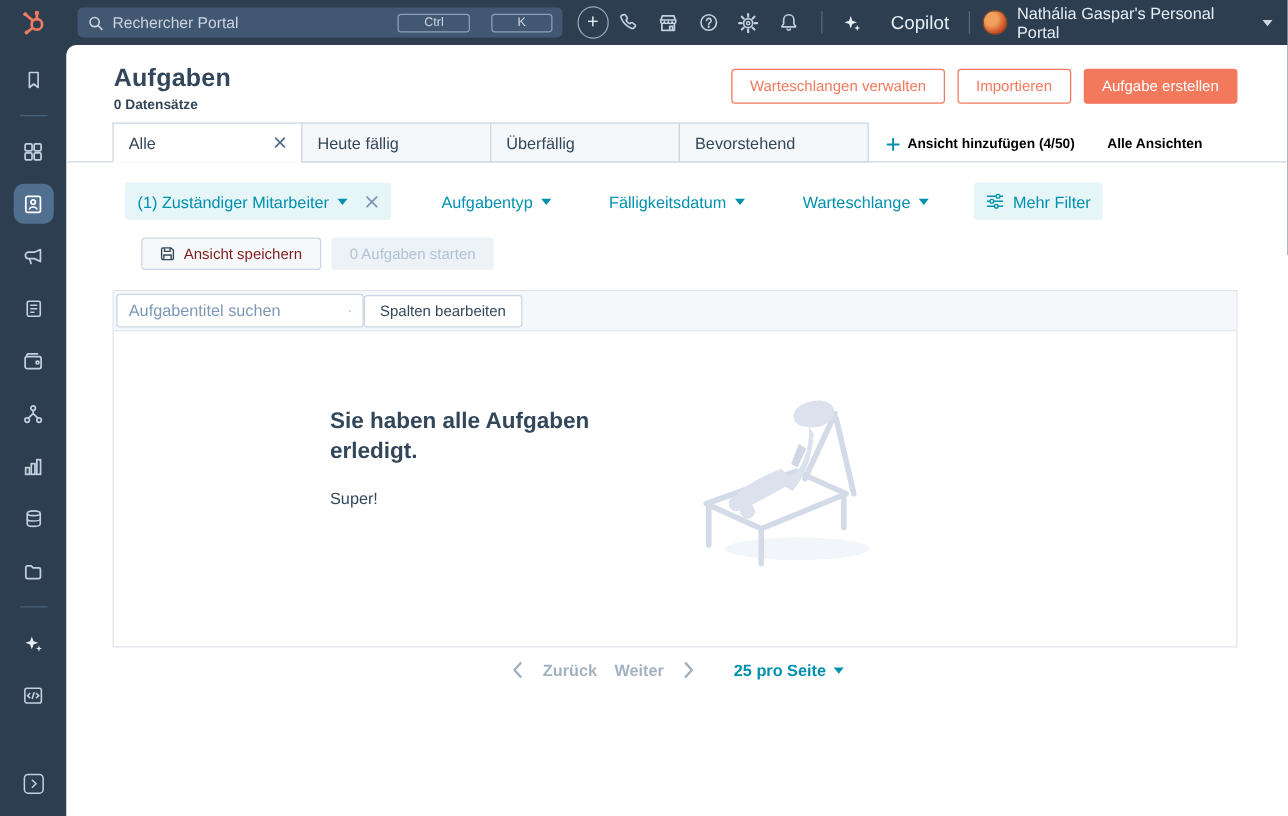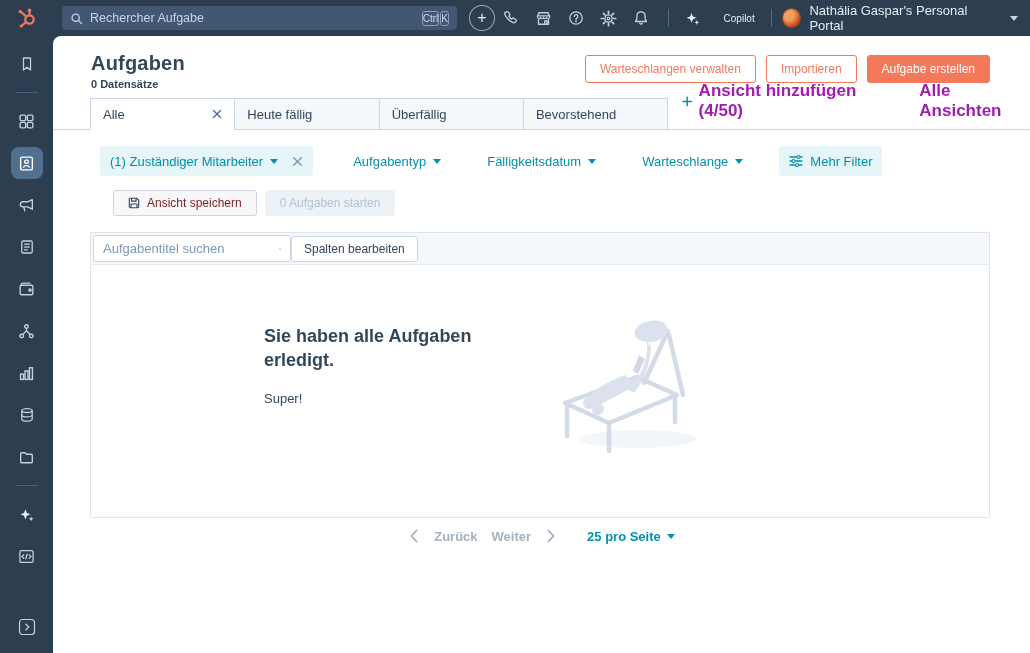--- a/index.html
+++ b/index.html
@@ -7,27 +7,27 @@
   body { font-family:"Liberation Sans", sans-serif; background:#2d3e50; position:relative; }
 
   
   .topnav { position:absolute; top:0; left:0; width:1030px; height:36px; background:#2d3e50;
             display:flex; align-items:center; }
   .logo-box { width:53px; display:flex; justify-content:center; align-items:center; flex:0 0 53px; }
   .nav-search { margin-left:9px; width:400px; height:24px; background:#425872; border-radius:4px;
                 display:flex; align-items:center; padding:0 8px; cursor:text; }
   .nav-search .ph { color:#c9d4df; font-size:12.5px; margin-left:7px; flex:1; }
   .kbd { border:1px solid #8aa0b8; color:#cfd9e3; font-size:10px; border-radius:3px;
-         padding:1px 0; margin-left:1px; line-height:11px; }
+         padding:1px 20px; margin-left:17px; line-height:11px; }
   .plus-btn { width:26px; height:26px; border:1px solid #96a9bd; border-radius:50%; color:#e5edf5;
               font-size:16px; line-height:23px; text-align:center; margin-left:12px; cursor:pointer; }
   .nav-spacer { flex:1; }
   .nav-ic { width:33px; height:36px; display:flex; align-items:center; justify-content:center; cursor:pointer; }
   .nav-divider { width:1px; height:18px; background:#55697f; margin:0 10px; }
-  .copilot { display:flex; align-items:center; gap:24px; color:#e5edf5; font-size:10px; cursor:pointer; padding:0 6px; }
+  .copilot { display:flex; align-items:center; gap:24px; color:#e5edf5; font-size:15px; cursor:pointer; padding:0 6px; }
   .account { display:flex; align-items:center; gap:8px; color:#e5edf5; font-size:13px; cursor:pointer;
              padding-right:12px; }
   .avatar { width:20px; height:20px; border-radius:50%;
             background:radial-gradient(circle at 35% 35%, #f0a05a 0 30%, #c8401f 75%); border:1px solid #7c4a2a; }
   .caret-dn { width:0; height:0; border-left:4px solid transparent; border-right:4px solid transparent;
               border-top:5px solid #cbd6e2; }
 
   
   .sidebar { position:absolute; top:36px; left:0; width:53px; height:617px; background:#2d3e50;
              display:flex; flex-direction:column; align-items:center; padding-top:12px; }
@@ -52,21 +52,21 @@
 
   .tabs-row { display:flex; align-items:flex-end; margin-top:4px; padding-left:37px;
               border-bottom:1px solid #cbd6e2; height:36px; }
   .tab { width:152px; height:32px; background:#f5f8fa; border:1px solid #cbd6e2; margin-bottom:-1px;
          margin-left:-1px; display:flex; align-items:center; justify-content:space-between;
          padding:0 12px; font-size:13px; color:#33475b; cursor:pointer; }
   .tab:first-child { margin-left:0; }
   .tab.active { background:#ffffff; border-bottom:1px solid #ffffff; }
   .tab .x { display:flex; align-items:center; cursor:pointer; }
   .view-links { display:flex; align-items:center; gap:26px; margin-left:14px; margin-bottom:8px; }
-  .tlink { display:flex; align-items:center; gap:6px; color:#a21caf; font-size:17px; font-weight:bold; cursor:pointer; }
+  .tlink { display:flex; align-items:center; gap:6px; color:#000000; font-size:11px; font-weight:bold; cursor:pointer; }
 
   .filters-row { display:flex; align-items:center; margin-top:16px; padding-left:47px; }
   .chip { display:flex; align-items:center; height:30px; padding:0 10px; border-radius:3px;
           color:#0091ae; font-size:13px; font-weight:400; cursor:pointer; }
   .chip.filled { background:#e5f5f8; }
   .chip .caret { width:0; height:0; border-left:4px solid transparent; border-right:4px solid transparent;
                  border-top:5px solid #0091ae; margin-left:7px; }
   .chip .x { display:flex; margin-left:14px; }
   .chip-gap { width:30px; }
   .chip-gap.sm { width:26px; }
@@ -116,21 +116,21 @@
       <circle cx="4.2" cy="4.4" r="1.6" fill="#f2795c"></circle>
       <circle cx="5.2" cy="19" r="1.6" fill="#f2795c"></circle>
     </svg>
   </div>
 
   <div class="nav-search">
     <svg width="13" height="13" viewBox="0 0 16 16">
       <circle cx="7" cy="7" r="4.5" fill="none" stroke="#c9d4df" stroke-width="1.6"></circle>
       <line x1="10.6" y1="10.6" x2="14.2" y2="14.2" stroke="#c9d4df" stroke-width="1.6" stroke-linecap="round"></line>
     </svg>
-    <span class="ph">Rechercher Aufgabe</span>
+    <span class="ph">Rechercher Portal</span>
     <span class="kbd">Ctrl</span>
     <span class="kbd">K</span>
   </div>
 
   <div class="plus-btn">+</div>
 
   <div class="nav-spacer"></div>
 
   <div class="nav-ic">
     <svg width="16" height="16" viewBox="0 0 16 16">

